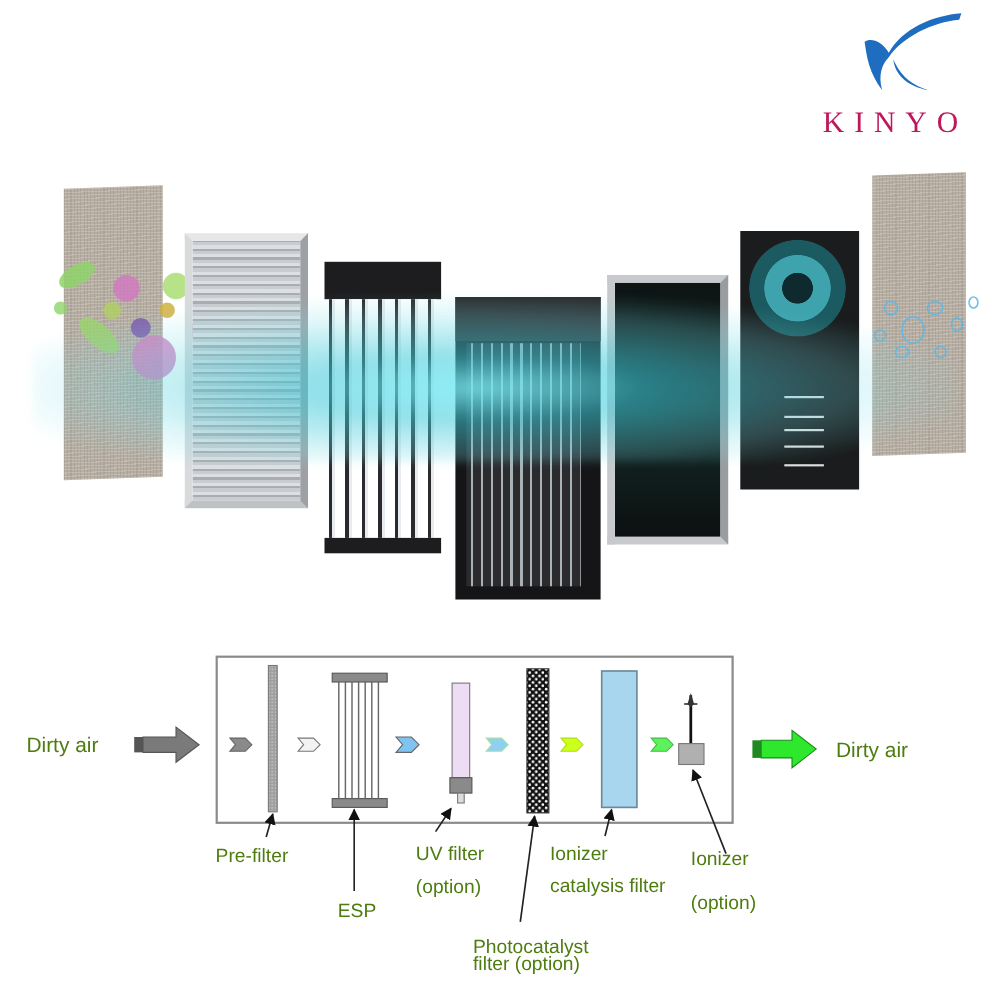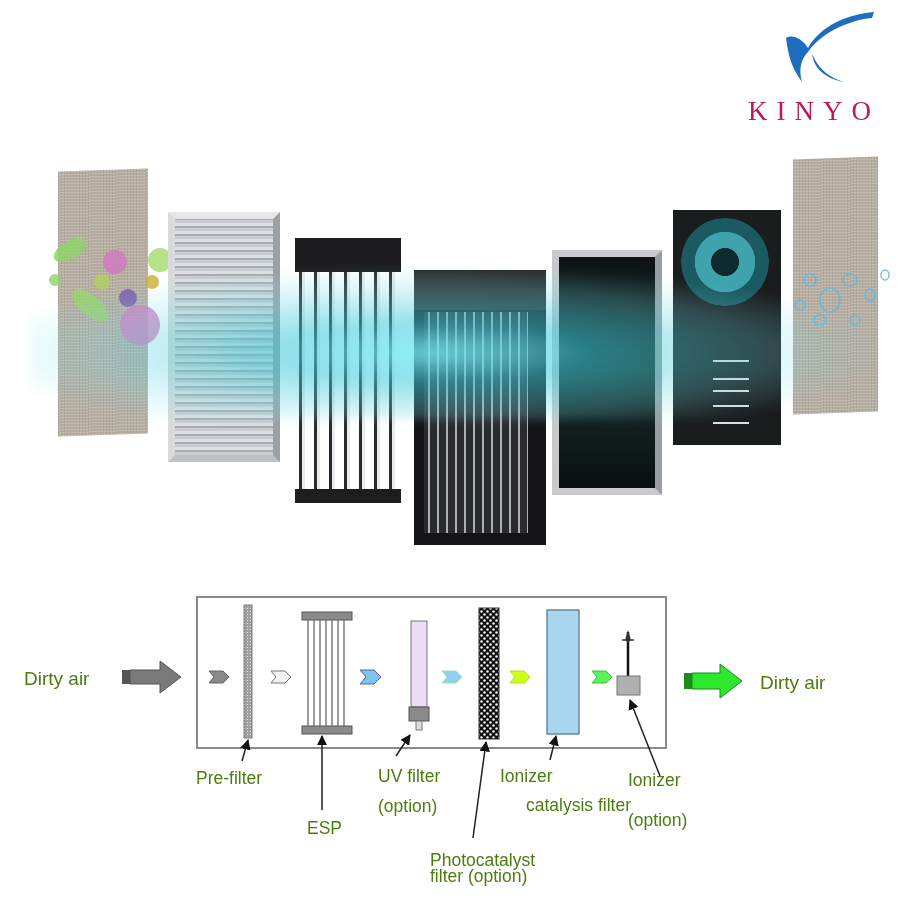--- a/index.html
+++ b/index.html
@@ -194,16 +194,16 @@
   <div class="lbl lbl-lg" style="left:24px;top:84px">Dirty air</div>
   <div class="lbl lbl-lg" style="left:760px;top:88px">Dirty air</div>
 
   <div class="lbl" style="left:196px;top:183px">Pre-filter</div>
   <div class="lbl" style="left:307px;top:233px">ESP</div>
   <div class="lbl" style="left:378px;top:181px">UV filter</div>
   <div class="lbl" style="left:378px;top:211px">(option)</div>
   <div class="lbl" style="left:430px;top:265px">Photocatalyst</div>
   <div class="lbl" style="left:430px;top:281px">filter (option)</div>
   <div class="lbl" style="left:500px;top:181px">Ionizer</div>
-  <div class="lbl" style="left:526px;top:210px">catalysis filter</div>
+  <div class="lbl" style="left:500px;top:210px">catalysis filter</div>
   <div class="lbl" style="left:628px;top:185px">Ionizer</div>
   <div class="lbl" style="left:628px;top:225px">(option)</div>
 </div>
 
 </body></html>

